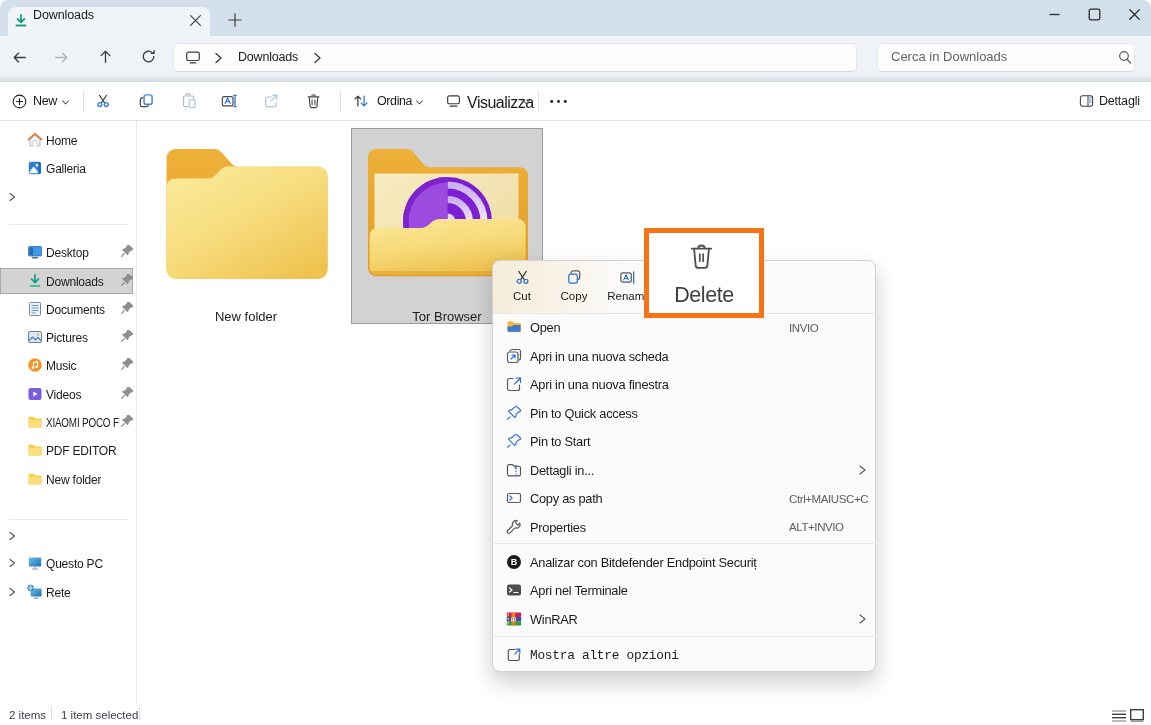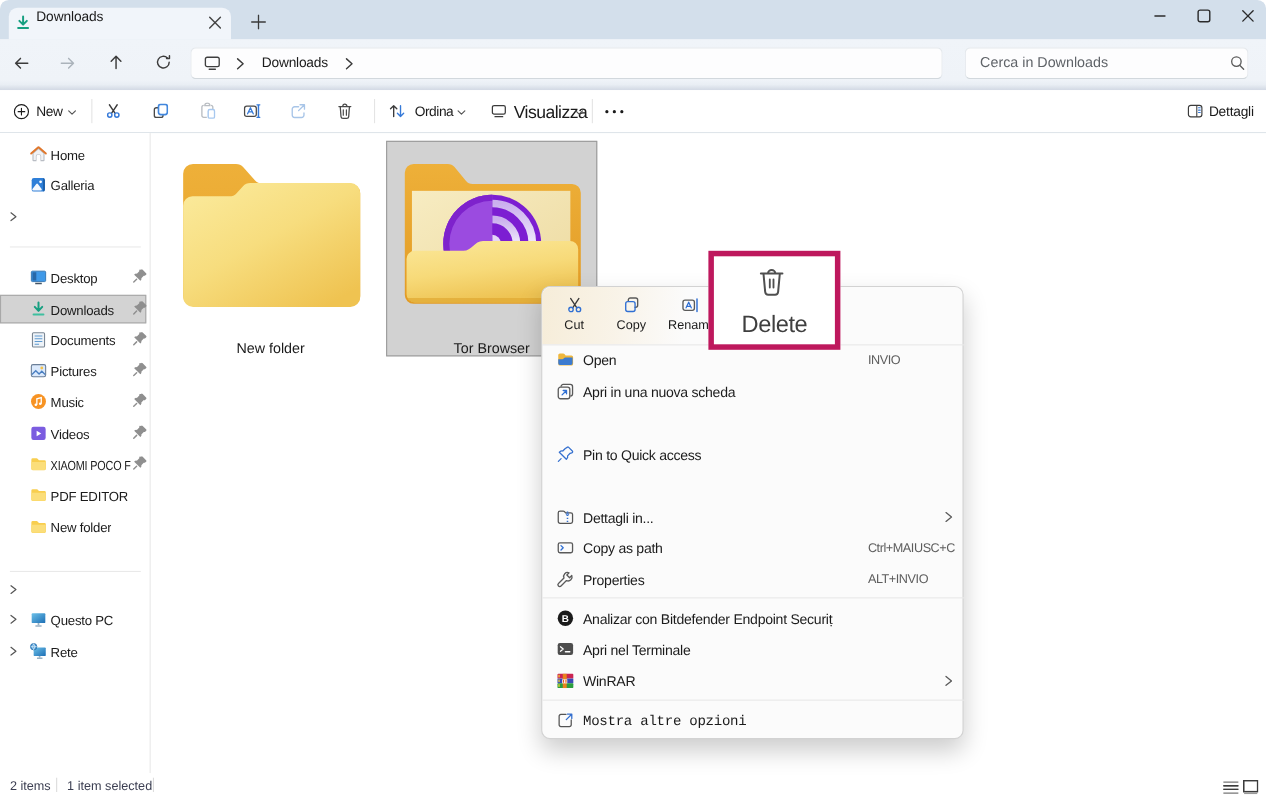--- a/index.html
+++ b/index.html
@@ -45,21 +45,21 @@
           background:linear-gradient(95deg, rgba(246,236,215,0.95) 0%, rgba(248,241,227,0.8) 40%, rgba(251,251,251,0.15) 78%, rgba(251,251,251,0) 100%); }
   .mico { position:absolute; left:13px; top:6px; width:16px; height:16px; }
   .mrow { position:absolute; left:0px; width:384px; height:28px; }
   .mtext { position:absolute; left:37px; top:7px; font-size:12.8px; letter-spacing:-0.25px; color:#1b1b1b; white-space:nowrap; }
   .mshort { position:absolute; left:296px; top:8.5px; font-size:11.5px; letter-spacing:-0.4px; color:#5d5d5d; white-space:nowrap; }
   .mchev { position:absolute; left:363px; top:8px; width:12px; height:12px; }
   .msep { position:absolute; left:0; width:384px; height:1px; background:#e8e8e8; }
   .bico { position:absolute; top:6px; width:17px; height:17px; }
   .blab { position:absolute; top:27px; font-size:11.5px; color:#1b1b1b; text-align:center; }
   
-  #greenbox { left:644px; top:228px; width:120px; height:90px; background:#ffffff; border:5px solid #be185d; }
+  #greenbox { left:644px; top:228px; width:120px; height:90px; background:#ffffff; border:5px solid #f97316; }
 </style>
 </head>
 <body>
 
 <div class="abs" id="titlebar"></div>
 <div class="abs" id="tab"></div>
 <div class="abs" id="tabtitle">Downloads</div>
 <svg class="abs" style="left:13px;top:13px" width="16" height="16" viewBox="0 0 16 16">
   <path d="M8 2 v7 M4.6 6 L8 9.4 L11.4 6" fill="none" stroke="#169f80" stroke-width="1.8" stroke-linecap="round" stroke-linejoin="round"></path>
   <path d="M3.5 12.5 h9" stroke="#169f80" stroke-width="1.8" stroke-linecap="round"></path>
@@ -474,26 +474,40 @@
     <div class="mshort">INVIO</div>
   </div>
   <div class="mrow" style="top:80.5px;">
     <svg class="mico" viewBox="0 0 16 16">
       <path d="M4 3.5 a2 2 0 0 1 2 -2 h6.5 a2 2 0 0 1 2 2 v6.5 a2 2 0 0 1 -2 2" fill="none" stroke="#5a5a5a" stroke-width="1.2"></path>
       <rect x="1.5" y="4" width="10.5" height="10.5" rx="2" fill="none" stroke="#5a5a5a" stroke-width="1.2"></rect>
       <path d="M5 11 L9 7 M6 7 h3 v3" fill="none" stroke="#2f6fd3" stroke-width="1.2" stroke-linecap="round" stroke-linejoin="round"></path>
     </svg>
     <div class="mtext">Apri in una nuova scheda</div>
   </div>
+  <div class="mrow" style="top:109px;">
+    <svg class="mico" viewBox="0 0 16 16">
+      <path d="M13.5 9 v3.5 a2 2 0 0 1 -2 2 h-8 a2 2 0 0 1 -2 -2 v-8 a2 2 0 0 1 2 -2 H7" fill="none" stroke="#5a5a5a" stroke-width="1.2" stroke-linecap="round"></path>
+      <path d="M10 2 h4.5 v4.5 M14.5 2 L8.5 8" fill="none" stroke="#2f6fd3" stroke-width="1.2" stroke-linecap="round" stroke-linejoin="round"></path>
+    </svg>
+    <div class="mtext">Apri in una nuova finestra</div>
+  </div>
   <div class="mrow" style="top:137.5px;">
     <svg class="mico" viewBox="0 0 16 16">
       <path d="M9.6 1.7 a1 1 0 0 1 1.4 0 l3.3 3.3 a1 1 0 0 1 -0.45 1.67 l-1.55 0.43 l-2.3 2.3 c0.25 1 -0.05 2.05 -0.8 2.8 l-0.35 0.35 l-6.4 -6.4 l0.35 -0.35 c0.75 -0.75 1.8 -1.05 2.8 -0.8 l2.3 -2.3 Z" fill="none" stroke="#3570cf" stroke-width="1.15" stroke-linejoin="round"></path>
       <path d="M4.1 11.9 L1.6 14.4" stroke="#3570cf" stroke-width="1.15" stroke-linecap="round"></path>
     </svg>
     <div class="mtext">Pin to Quick access</div>
+  </div>
+  <div class="mrow" style="top:166px;">
+    <svg class="mico" viewBox="0 0 16 16">
+      <path d="M9.6 1.7 a1 1 0 0 1 1.4 0 l3.3 3.3 a1 1 0 0 1 -0.45 1.67 l-1.55 0.43 l-2.3 2.3 c0.25 1 -0.05 2.05 -0.8 2.8 l-0.35 0.35 l-6.4 -6.4 l0.35 -0.35 c0.75 -0.75 1.8 -1.05 2.8 -0.8 l2.3 -2.3 Z" fill="none" stroke="#3570cf" stroke-width="1.15" stroke-linejoin="round"></path>
+      <path d="M4.1 11.9 L1.6 14.4" stroke="#3570cf" stroke-width="1.15" stroke-linecap="round"></path>
+    </svg>
+    <div class="mtext">Pin to Start</div>
   </div>
   <div class="mrow" style="top:194.5px;">
     <svg class="mico" viewBox="0 0 16 16">
       <path d="M1.5 4.2 a1.6 1.6 0 0 1 1.6 -1.6 h2.9 a1.6 1.6 0 0 1 1.2 0.55 l0.9 1.05 h4.8 a1.6 1.6 0 0 1 1.6 1.6 v6.4 a1.6 1.6 0 0 1 -1.6 1.6 h-9.8 a1.6 1.6 0 0 1 -1.6 -1.6 Z" fill="none" stroke="#545454" stroke-width="1.15"></path>
       <path d="M9.9 3 v1.2 m0 1.6 v1.2 m0 1.6 v1.2 m0 1.6 v1.2" stroke="#3570cf" stroke-width="1.4"></path>
       <circle cx="9.9" cy="5.6" r="1" fill="none" stroke="#3570cf" stroke-width="0.9"></circle>
     </svg>
     <div class="mtext">Dettagli in...</div>
     <svg class="mchev" viewBox="0 0 12 12">
         <path d="M4 2 L9 6 L4 10" fill="none" stroke="#5a5a5a" stroke-width="1.2" stroke-linecap="round" stroke-linejoin="round"></path>

